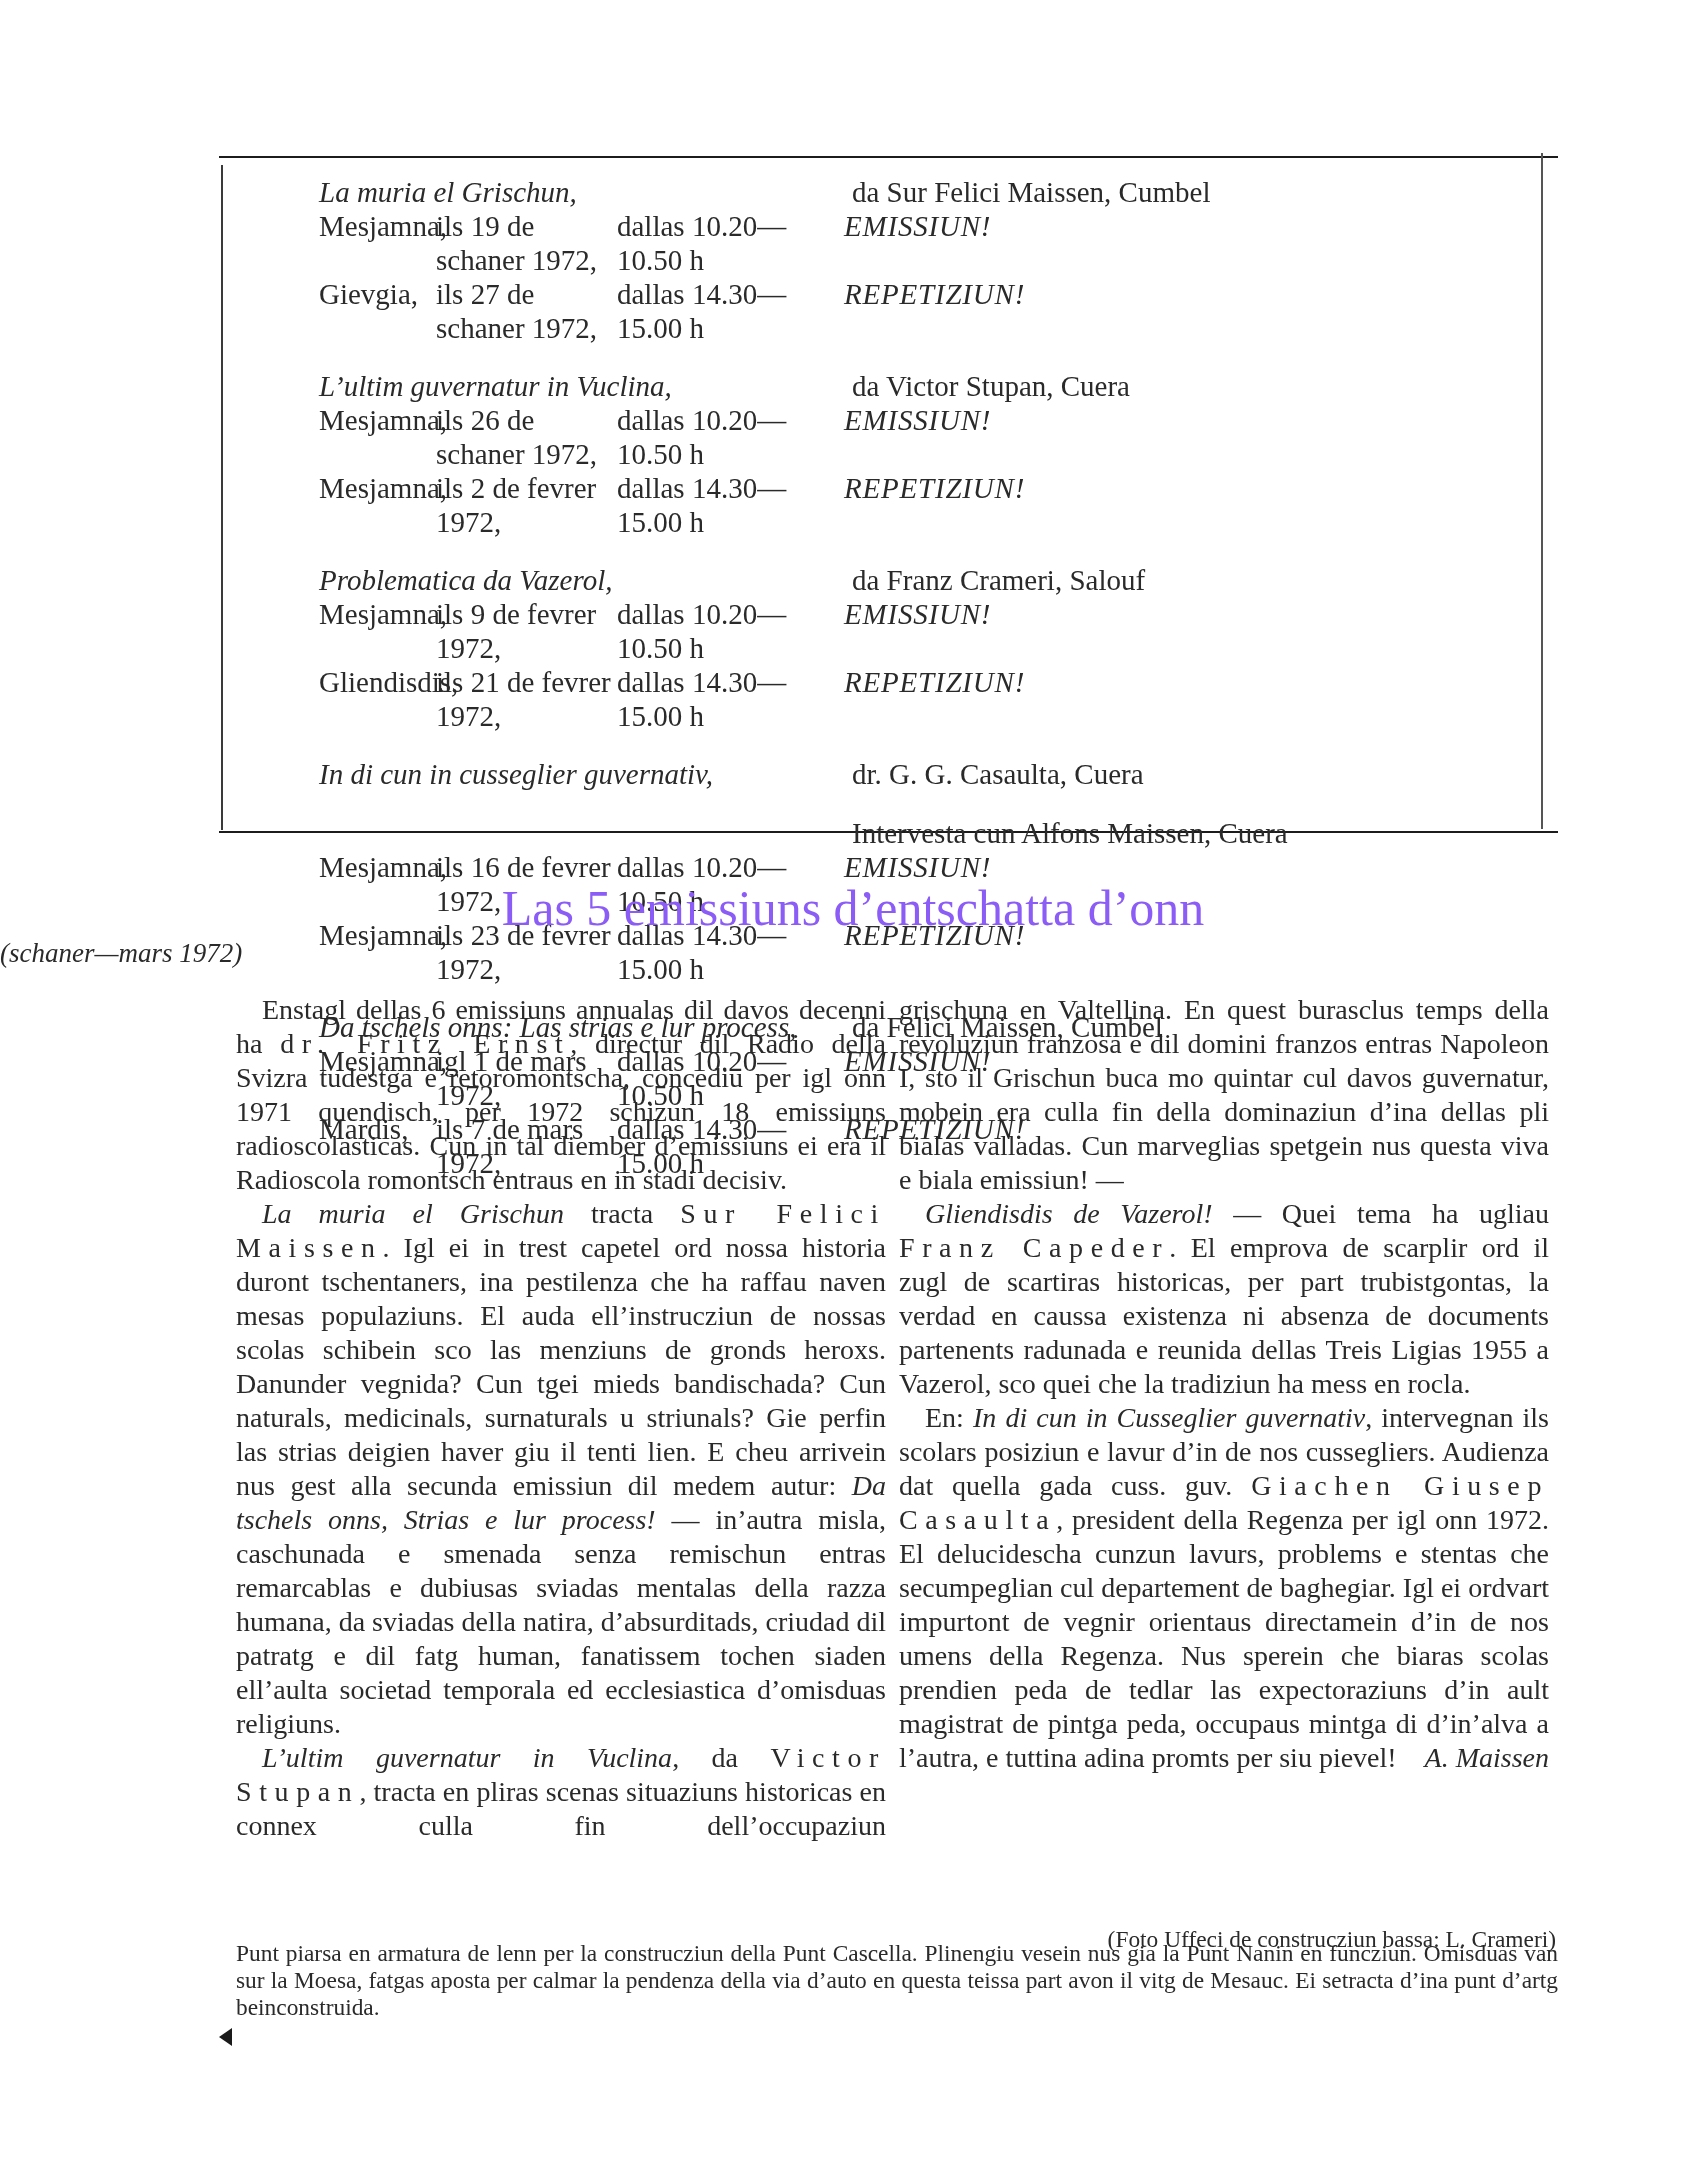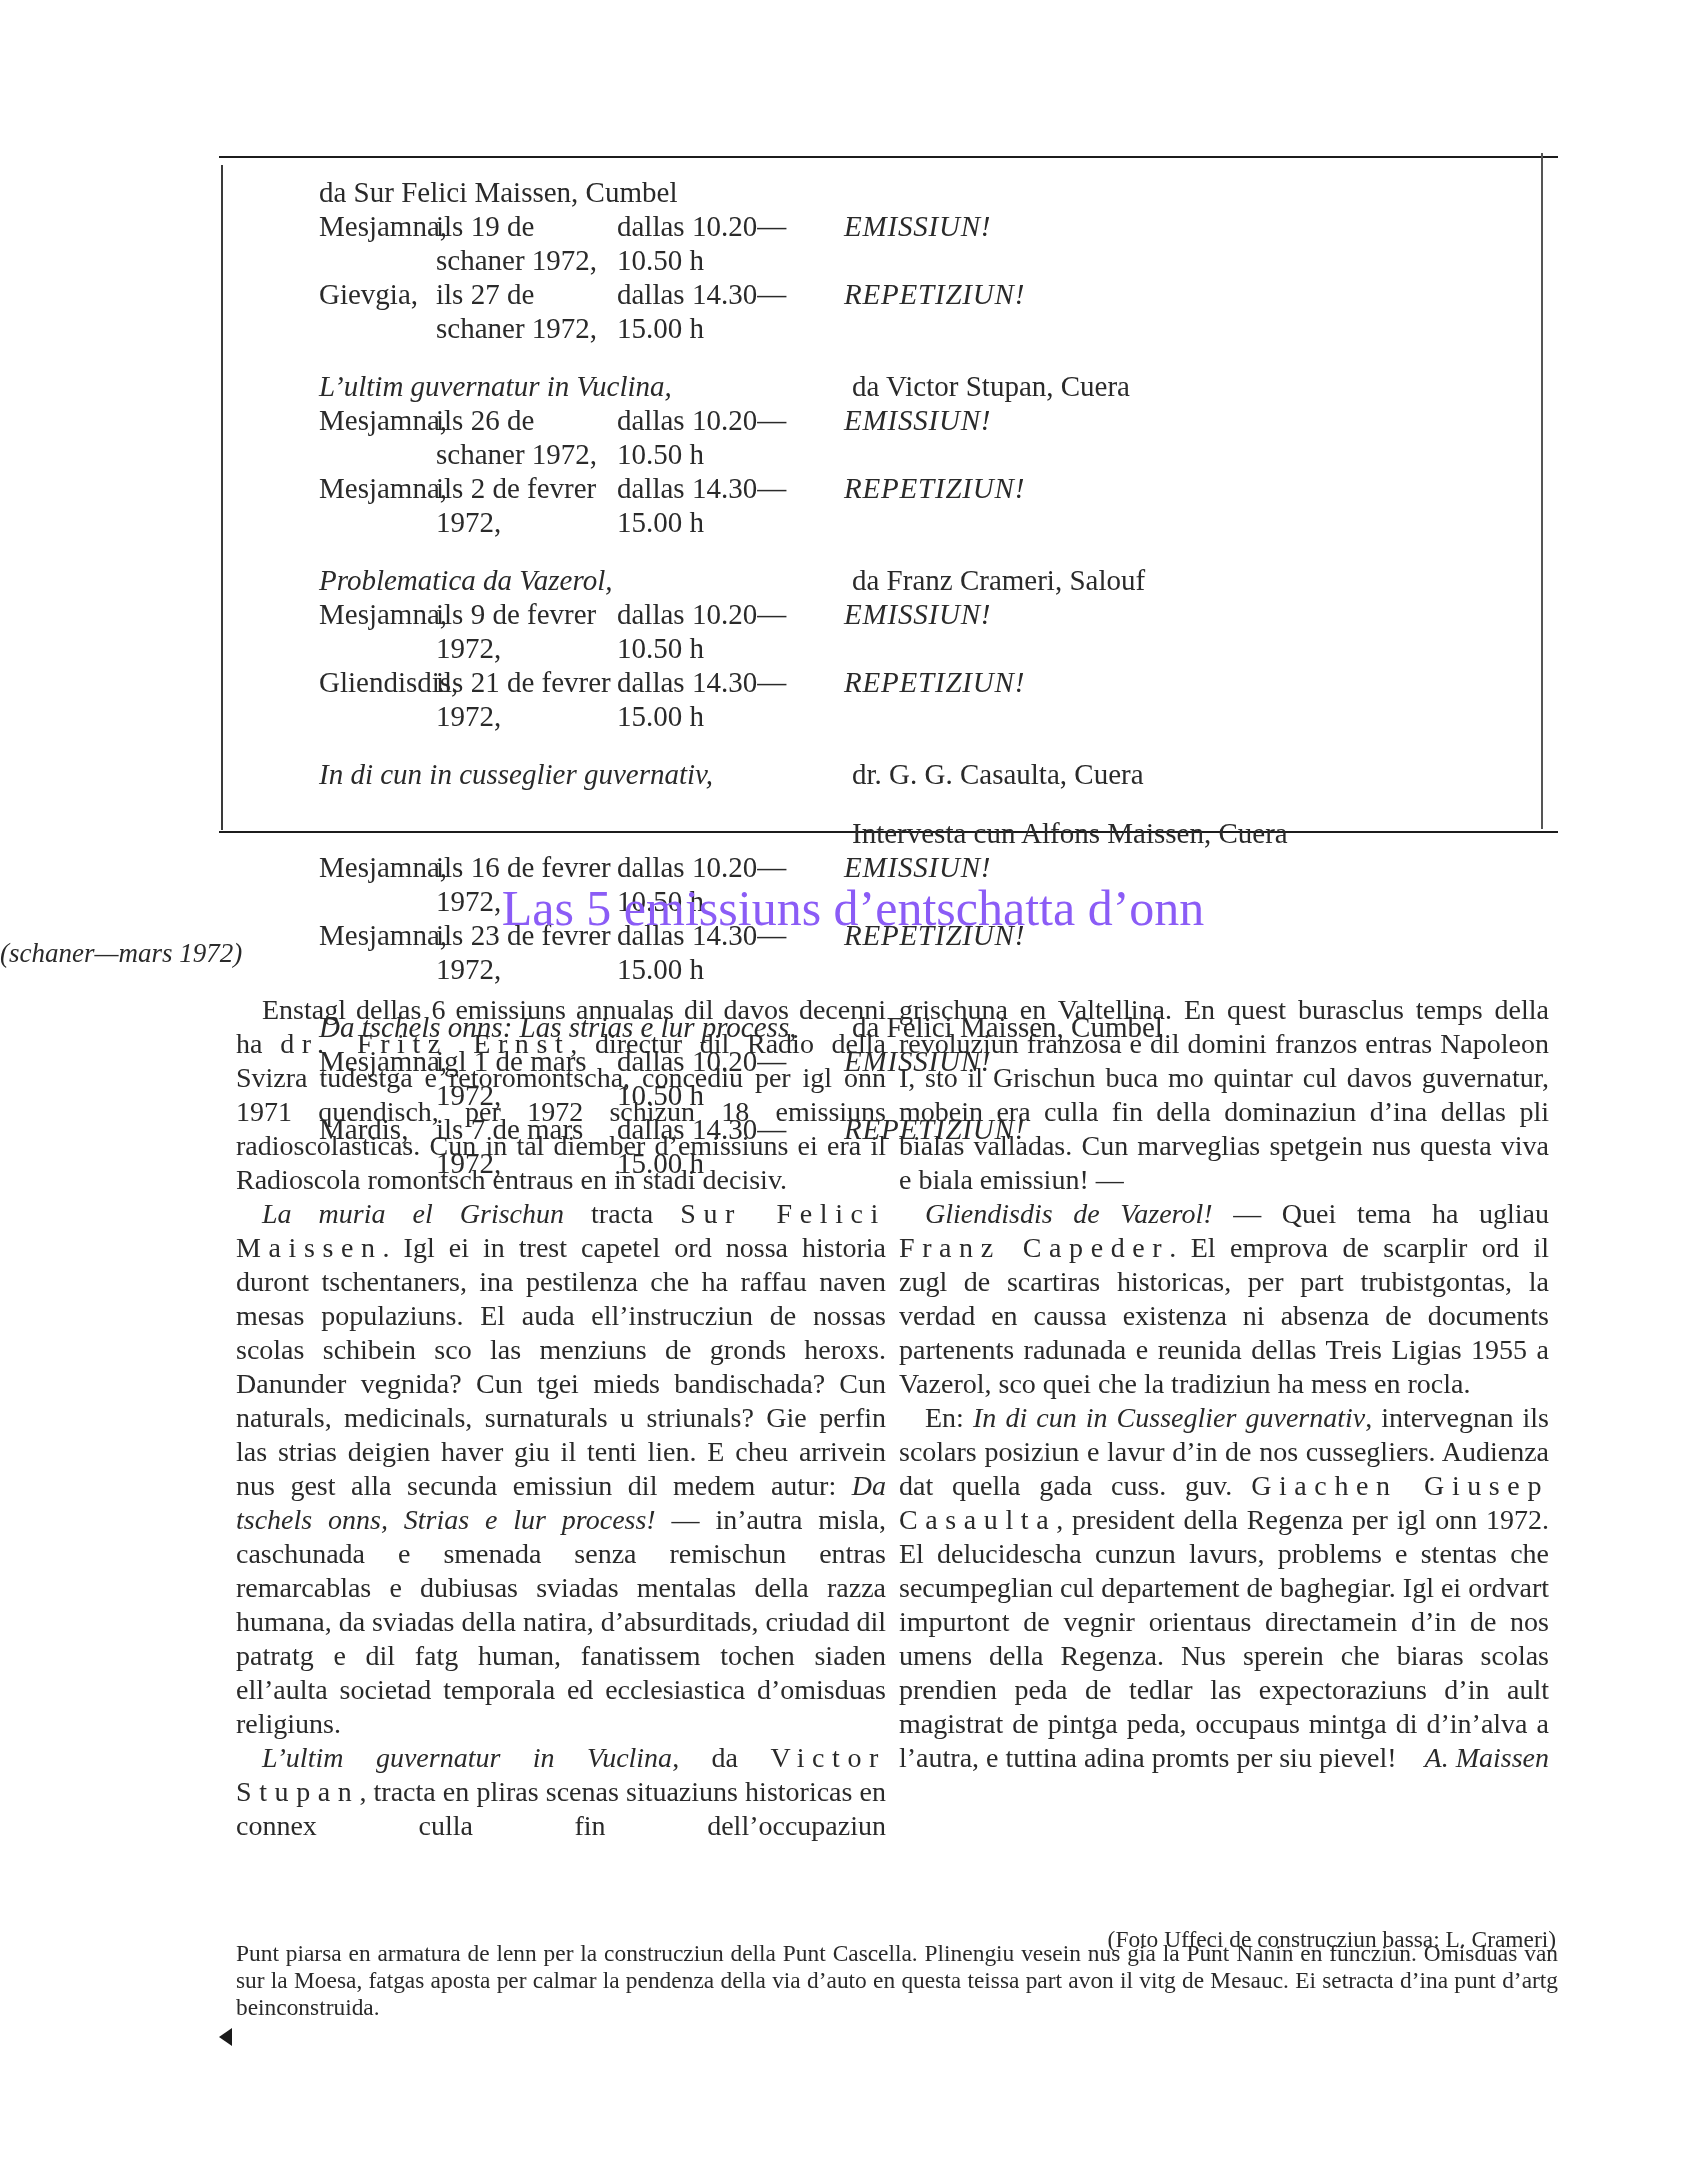--- a/index.html
+++ b/index.html
@@ -45,20 +45,21 @@
 <body>
 
 <div class="hr-top"></div>
 <div class="vr-left"></div>
 <div class="vr-right"></div>
 <div class="hr-bottom"></div>
 
 <div class="schedule" id="schedule">
     <div class="prog">
       <div class="prog-head">
+        <span class="prog-title">La muria el Grischun,</span>
         <span class="prog-author">da Sur Felici Maissen, Cumbel</span>
       </div>
       <div class="slot">
         <span class="slot-day">Mesjamna,</span>
         <span class="slot-date">ils 19 de schaner 1972,</span>
         <span class="slot-time">dallas 10.20—10.50 h</span>
         <span class="slot-type">EMISSIUN!</span>
       </div>
       <div class="slot">
         <span class="slot-day">Gievgia,</span>

